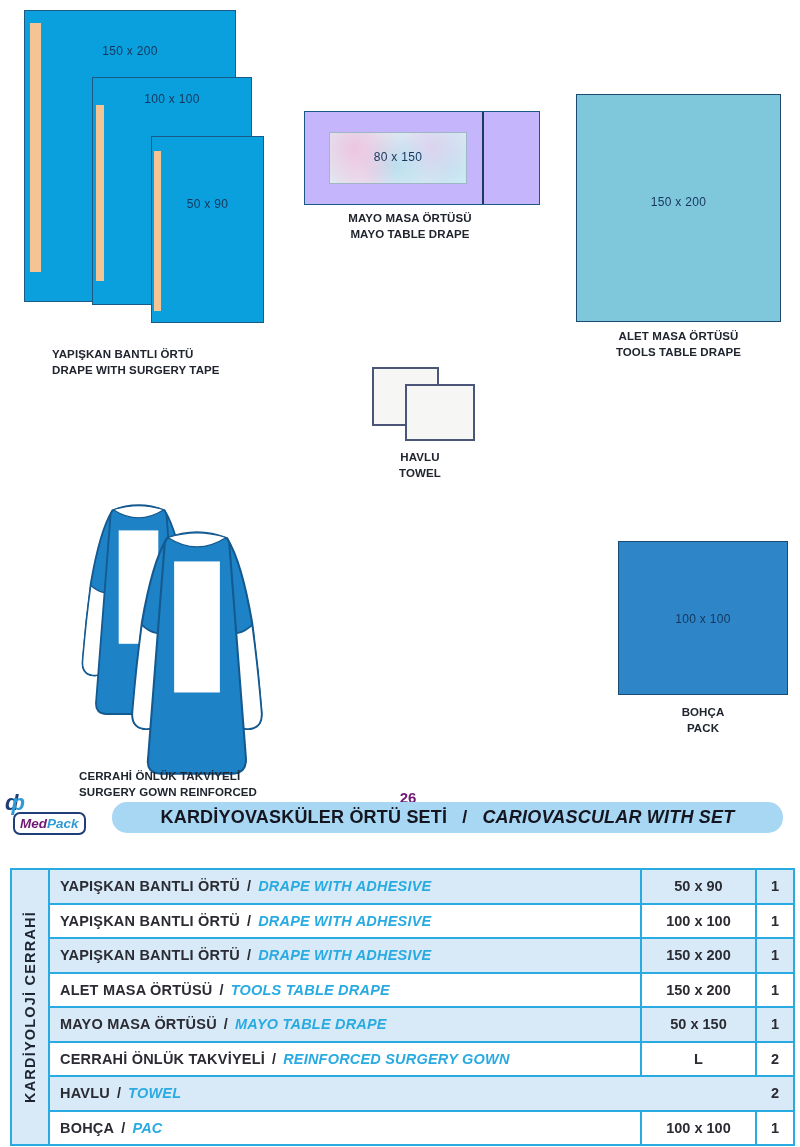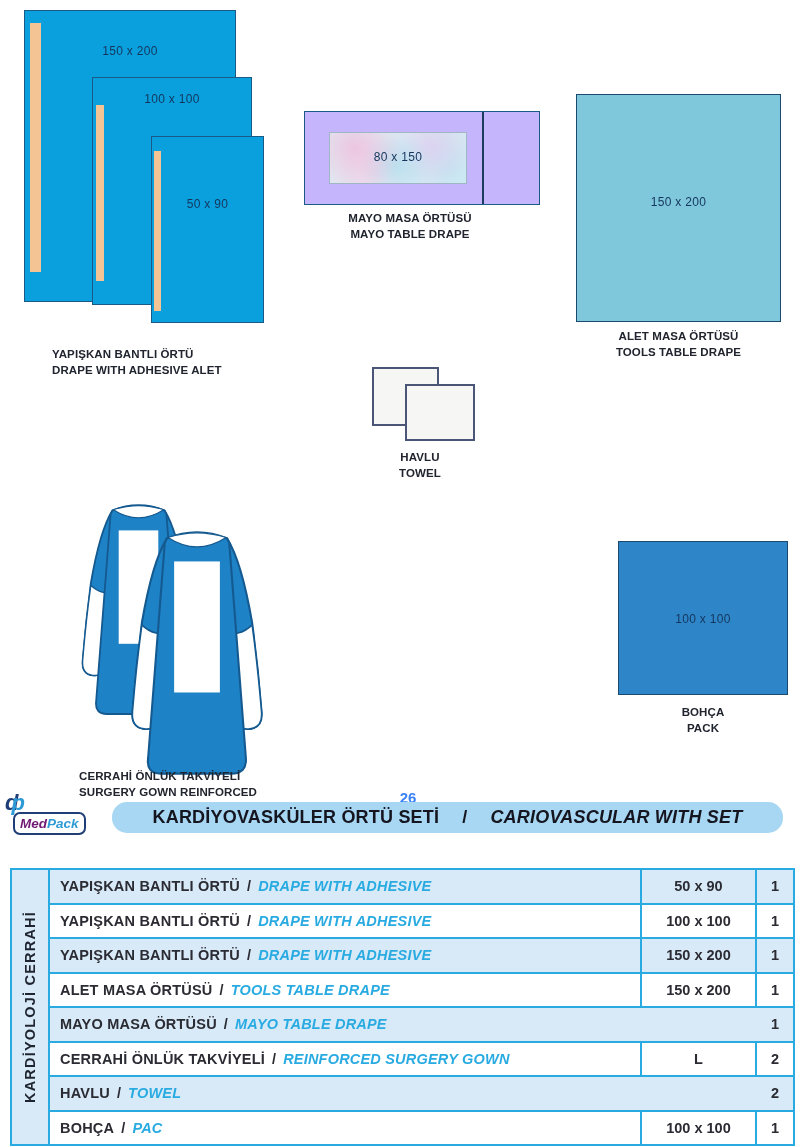--- a/index.html
+++ b/index.html
@@ -34,26 +34,26 @@
   .tools-drape { background:#7FC7DB; border:1px solid #1B4A6E; }
 
   
   .towel { position:absolute; background:#F6F6F4; border:2px solid #4A5578; }
 
   
   .pack-drape { background:#2E86C9; border:1px solid #1B4A6E; }
 
   
   .page-number { position:absolute; top:789px; left:392px; width:32px; text-align:center;
-                 font-size:15px; font-weight:bold; color:#3b82f6; z-index:1; }
+                 font-size:15px; font-weight:bold; color:#701a75; z-index:1; }
 
   
   .header-bar { position:absolute; left:112px; top:802px; width:671px; height:31px;
                 background:#A7D7F3; border-radius:15px; z-index:2;
-                display:flex; align-items:center; justify-content:center; gap:23px;
+                display:flex; align-items:center; justify-content:center; gap:15px;
                 font-size:18px; font-weight:bold; color:#15151F; letter-spacing:.2px; }
   .header-bar .en { font-style:italic; }
   .logo { position:absolute; left:5px; top:793px; width:105px; height:48px; z-index:3;font-style:italic; }
   .logo .mono { position:absolute; left:0; top:0; font-size:22px; font-weight:bold; line-height:20px; }
   .logo .mono .d { color:#1F3E78; }
   .logo .mono .p { color:#2E9BD6; margin-left:-7px; }
   .logo .box { position:absolute; left:8px; top:19px; background:#ffffff;
                border:2px solid #1F3E78; border-radius:7px; padding:0 5px;
                font-size:13.5px; font-weight:bold; line-height:19px; white-space:nowrap; }
   .logo .box .med { color:#701a75; }
@@ -94,21 +94,21 @@
   <div class="shape drape" style="left:92px; top:77px; width:160px; height:228px;">
     <div class="tape" style="left:3px; top:27px; width:8px; height:176px;"></div>
     <div class="size-label" style="top:14px;">100 x 100</div>
   </div>
   <div class="shape drape" style="left:151px; top:136px; width:113px; height:187px;">
     <div class="tape" style="left:2px; top:14px; width:7px; height:160px;"></div>
     <div class="size-label" style="top:60px;">50 x 90</div>
   </div>
   <div class="caption" style="left:52px; top:347px;">
     <div>YAPIŞKAN BANTLI ÖRTÜ</div>
-    <div>DRAPE WITH ADHESIVE ALET</div>
+    <div>DRAPE WITH SURGERY TAPE</div>
   </div>
 
   <div class="shape mayo-drape" style="left:304px; top:111px; width:236px; height:94px;">
     <div class="mayo-divider" style="left:177px;"></div>
     <div class="mayo-window" style="left:24px; top:20px; width:138px; height:52px;">
       <div class="size-label">80 x 150</div>
     </div>
   </div>
   <div class="caption center" style="left:304px; top:211px; width:212px;">
     <div>MAYO MASA ÖRTÜSÜ</div>
@@ -222,20 +222,21 @@
         <div class="cell-size">150 x 200</div>
         <div class="cell-qty">1</div>
       </div>
 
       <div class="trow">
         <div class="cell-desc">
           <span>MAYO MASA ÖRTÜSÜ</span>
           <span class="sep">/</span>
           <span class="en">MAYO TABLE DRAPE</span>
         </div>
+        <div class="cell-size">50 x 150</div>
         <div class="cell-qty">1</div>
       </div>
 
       <div class="trow">
         <div class="cell-desc">
           <span>CERRAHİ ÖNLÜK TAKVİYELİ</span>
           <span class="sep">/</span>
           <span class="en">REINFORCED SURGERY GOWN</span>
         </div>
         <div class="cell-size">L</div>

